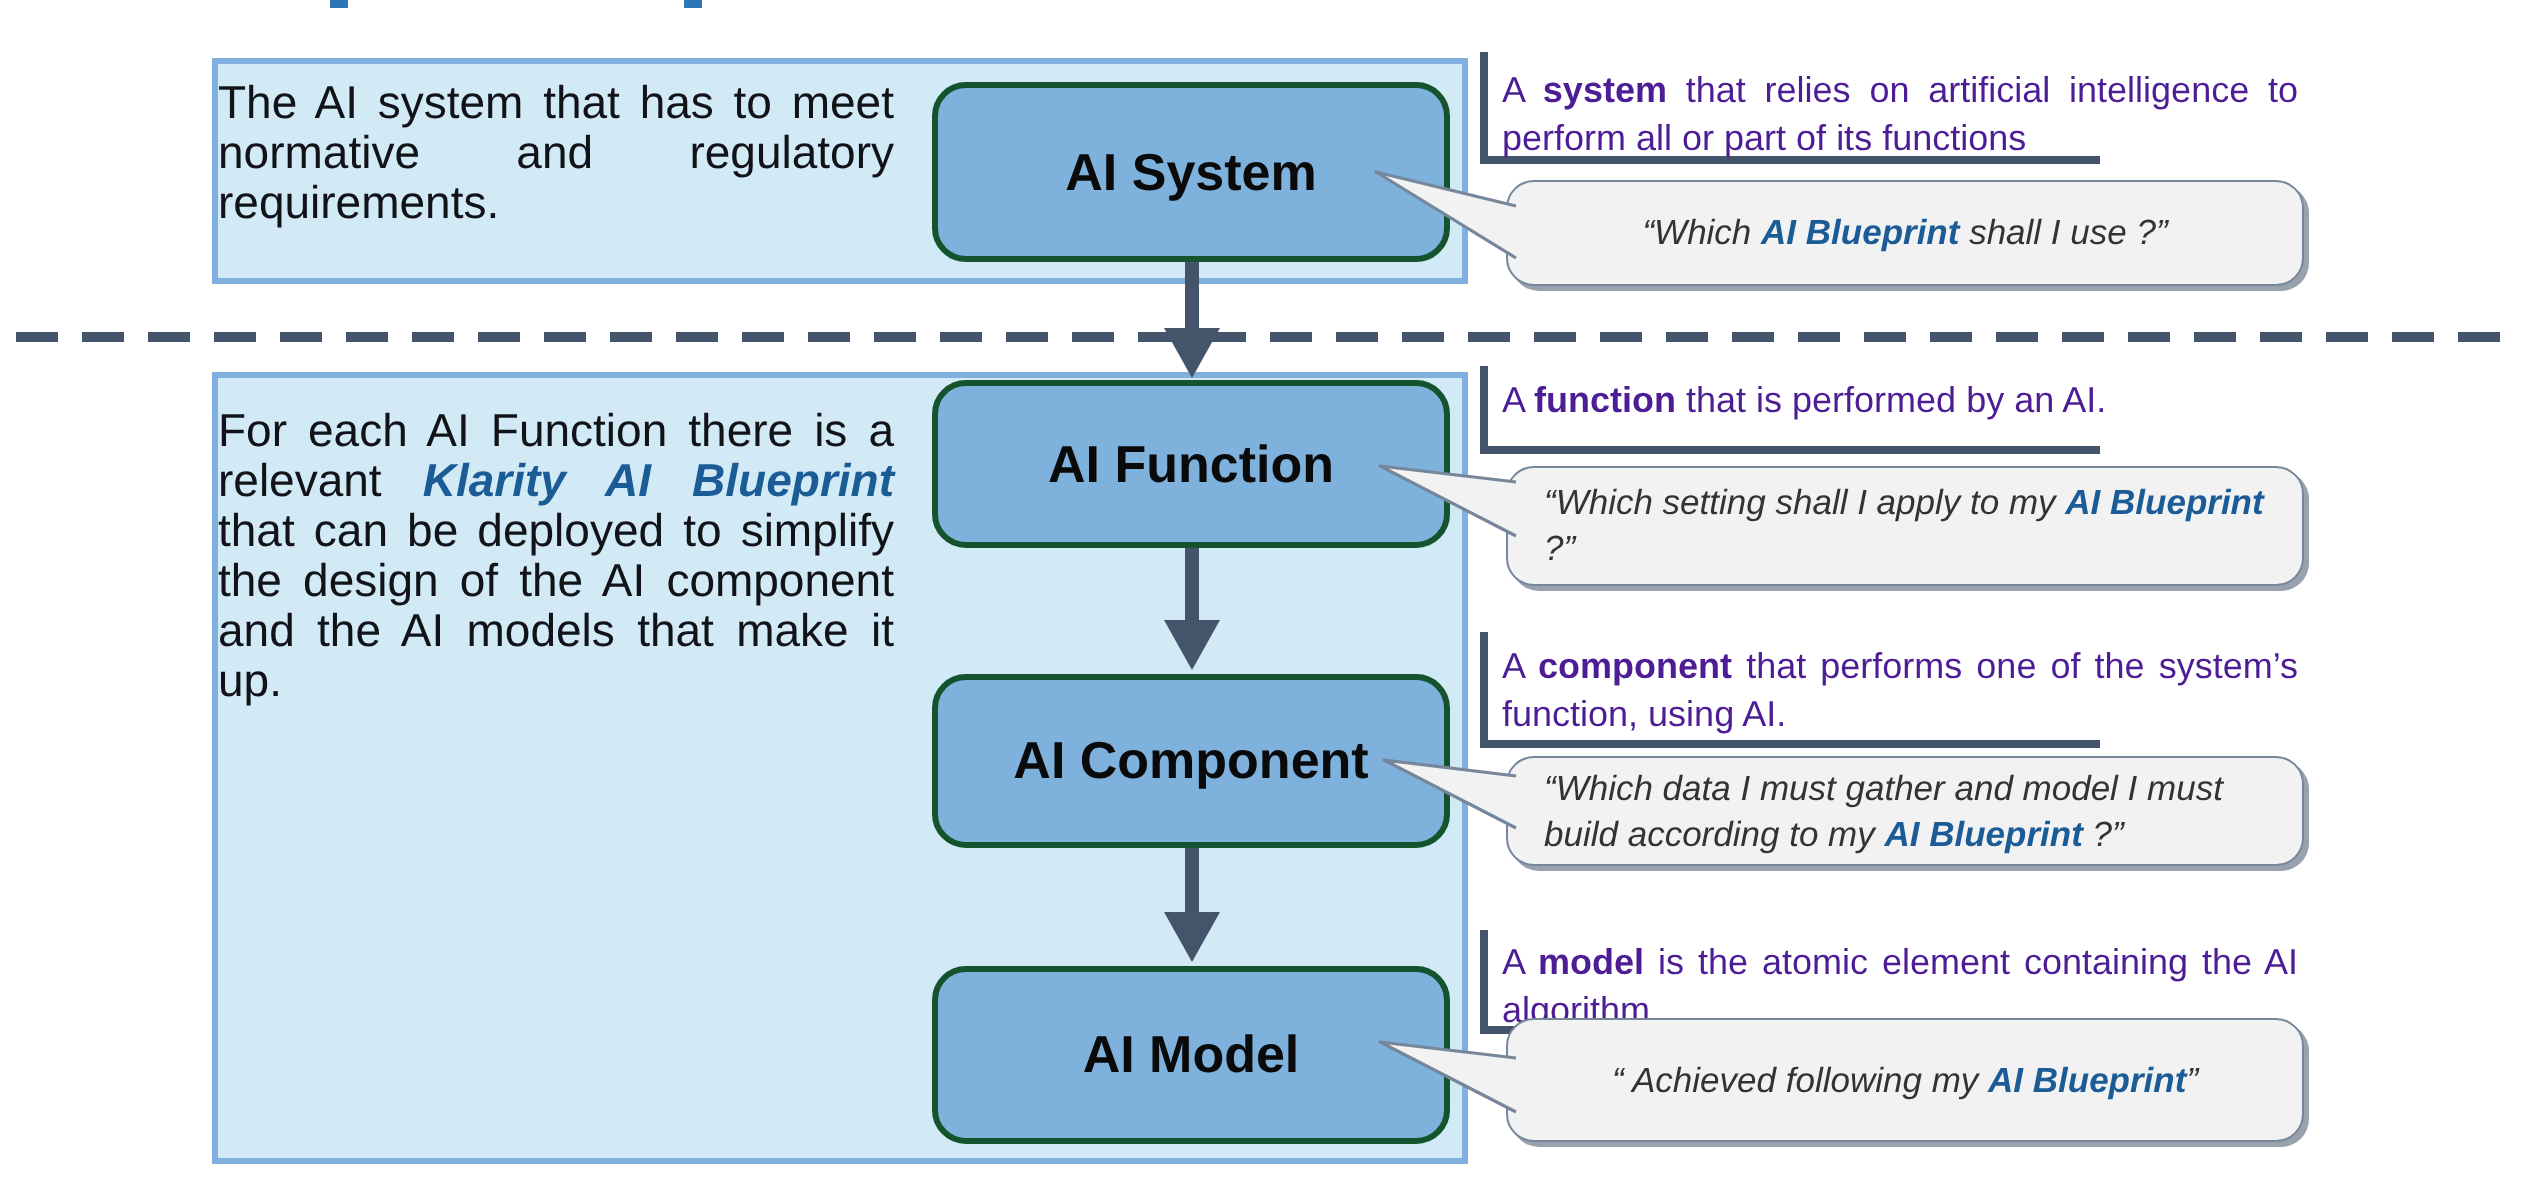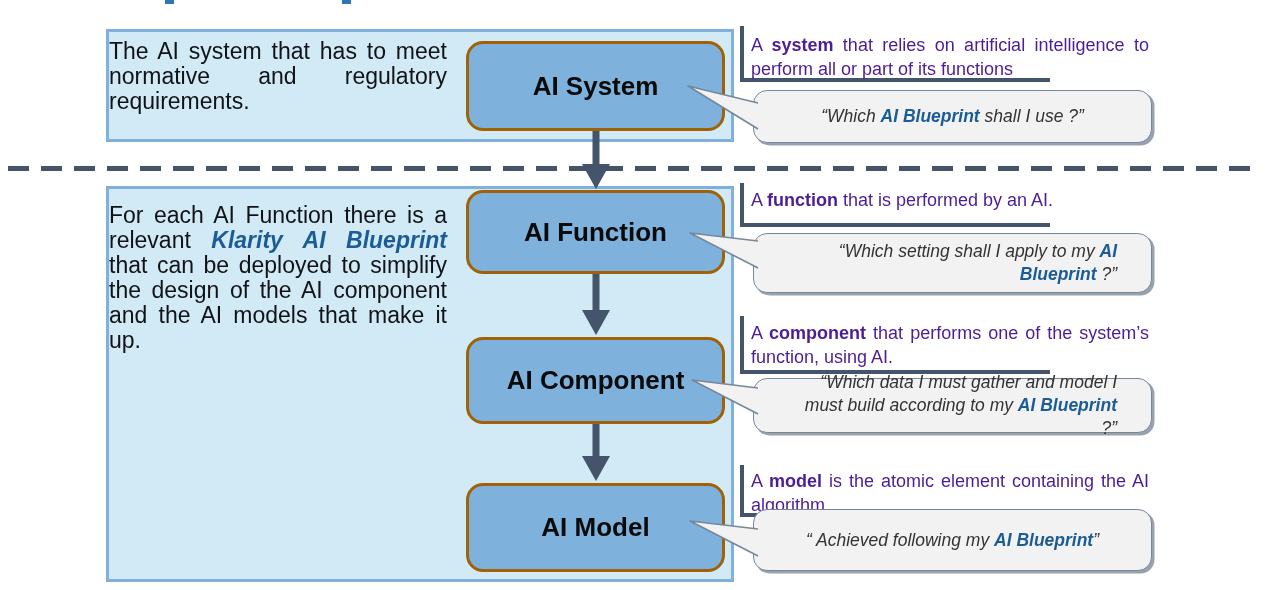--- a/index.html
+++ b/index.html
@@ -13,21 +13,21 @@
   .panel{position:absolute;left:106px;width:628px;background:#D2EAF5;border:3px solid #7FB0DE;
          box-sizing:border-box;z-index:1;}
   .panel-top{top:29px;height:113px;}
   .panel-bottom{top:186px;height:396px;}
   .panel-text{position:absolute;left:0;top:7px;width:338px;margin:0;font-size:23px;
               line-height:25px;color:#111318;text-align:justify;}
   .panel-bottom .panel-text{top:14px;}
   .accent{color:#1B5C97;font-weight:bold;font-style:italic;}
 
   
-  .box{position:absolute;left:466px;width:259px;background:#7EB2DD;border:3px solid #a16207;
+  .box{position:absolute;left:466px;width:259px;background:#7EB2DD;border:3px solid #14532d;
        border-radius:17px;box-sizing:border-box;display:flex;align-items:center;justify-content:center;
        z-index:2;}
   .box-label{font-size:26px;font-weight:bold;color:#0a0a0a;}
   #box-system{top:41px;height:90px;}
   #box-function{top:190px;height:84px;}
   #box-component{top:337px;height:87px;}
   #box-model{top:483px;height:89px;}
 
   
   .divider{position:absolute;left:8px;top:166px;width:1254px;height:5px;z-index:2;
@@ -47,22 +47,22 @@
   .desc-text b{font-weight:bold;}
   #desc-system{top:26px;height:56px;}   #desc-system .desc-text{top:7px;}
   #desc-function{top:183px;height:44px;} #desc-function .desc-text{top:5px;}
   #desc-component{top:316px;height:58px;} #desc-component .desc-text{top:5px;}
   #desc-model{top:465px;height:52px;}   #desc-model .desc-text{top:4px;}
 
   
   .bubble{position:absolute;left:753px;width:399px;background:#F2F2F2;border:1.6px solid #76879B;
           border-radius:14px;box-sizing:border-box;display:flex;align-items:center;justify-content:center;
           box-shadow:2.5px 2.5px 0 rgba(68,84,106,0.55);z-index:4;}
-  .bubble-text{margin:16px;padding:0 18px;font-size:17.5px;line-height:23px;color:#333;
-               font-style:italic;text-align:right;}
+  .bubble-text{margin:0;padding:0 18px;font-size:17.5px;line-height:23px;color:#333;
+               font-style:italic;text-align:left;}
   #bubble-system{top:90px;height:53px;}
   #bubble-function{top:233px;height:60px;}
   #bubble-component{top:378px;height:55px;}
   #bubble-model{top:509px;height:62px;}
 
   
   .bp-icon{position:absolute;left:118px;top:444px;width:100px;height:125px;z-index:2;}
   .bp-logo{position:absolute;left:7px;top:11px;width:48px;height:48px;border-radius:50%;
            background:conic-gradient(from 210deg,#0e3a63,#1d6fae,#49b0e4,#123c66,#0e3a63);}
   .bp-logo::after{content:"";position:absolute;left:22px;top:15px;width:17px;height:17px;

